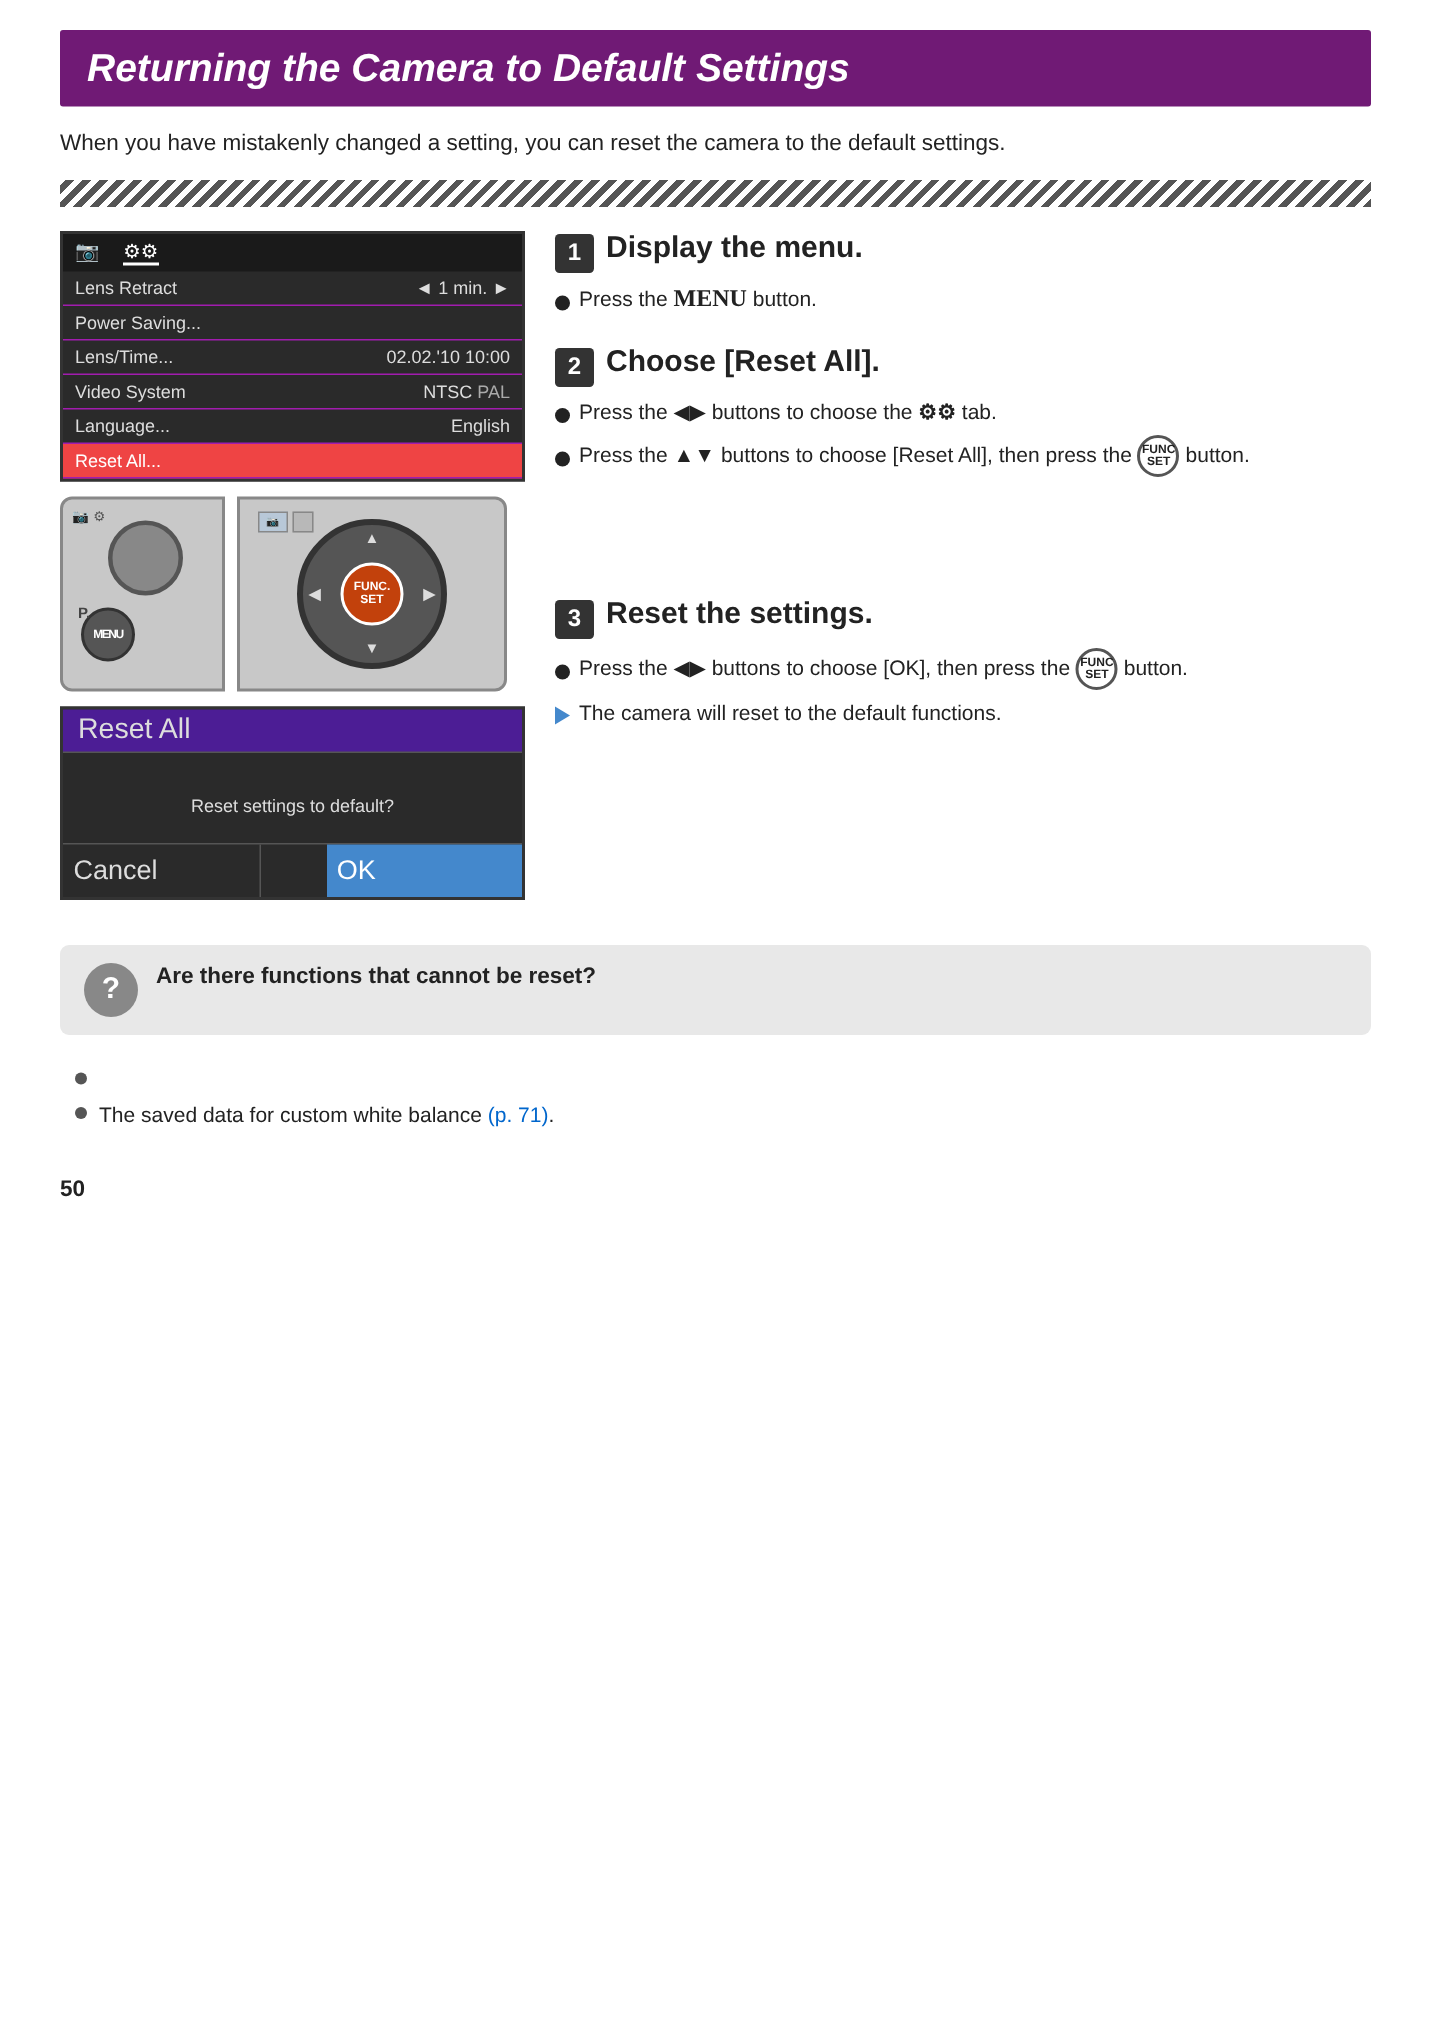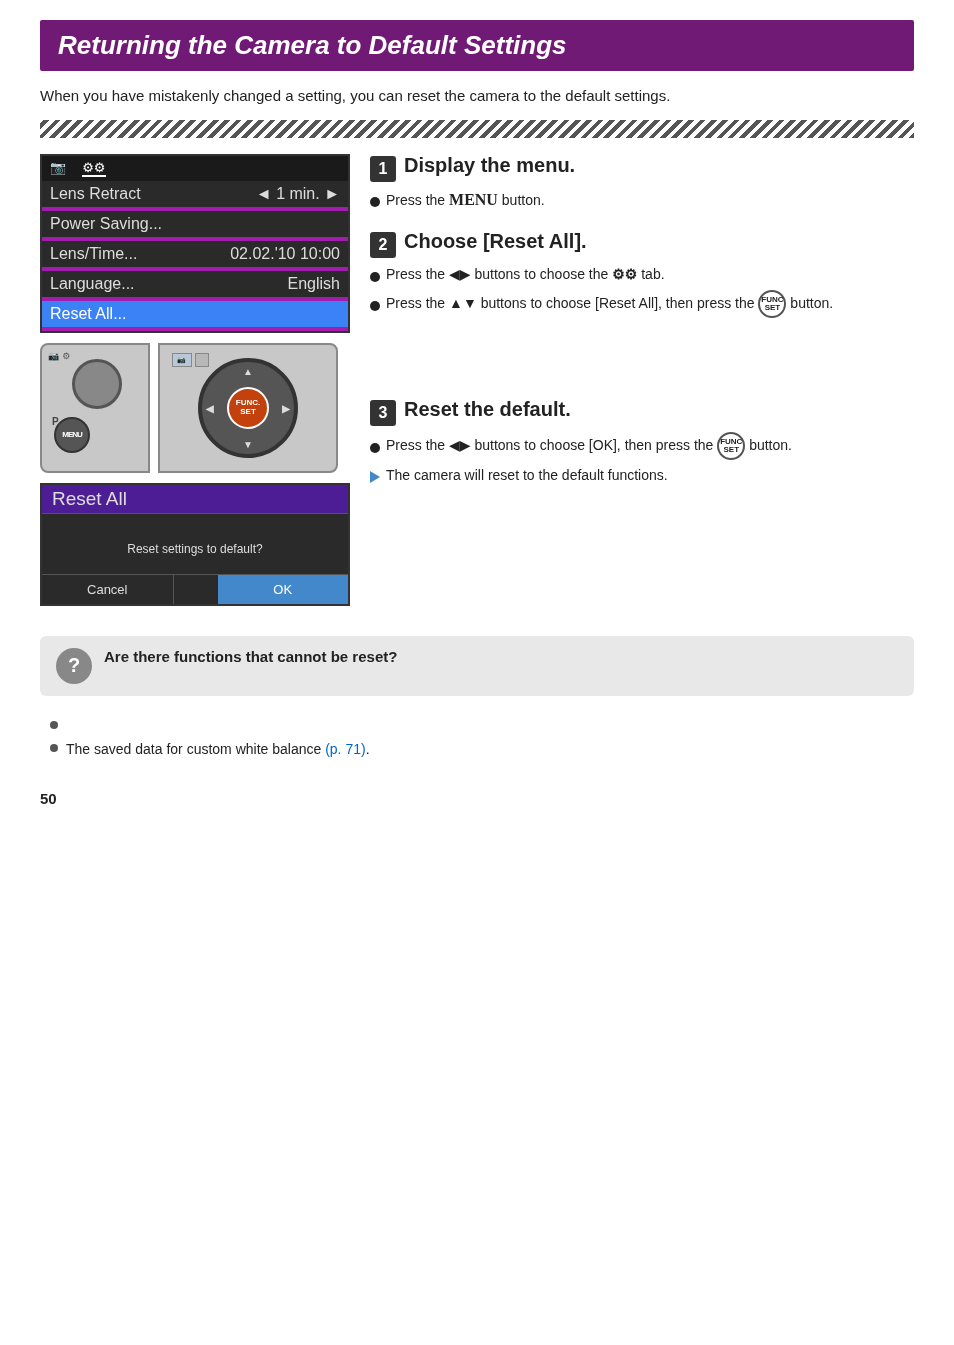--- a/index.html
+++ b/index.html
@@ -82,26 +82,26 @@
     .camera-tab.active {
       color: #fff;
       border-bottom: 2px solid #fff;
     }
 
     .camera-menu-row {
       display: flex;
       justify-content: space-between;
       padding: 4px 8px;
       color: #ddd;
-      font-size: 16px;
-      border-bottom: 4px solid #a21caf;
+      font-size: 12px;
+      border-bottom: 1px solid #a21caf;
     }
 
     .camera-menu-row.selected {
-      background: #3b82f6;
+      background: #ef4444;
       color: #fff;
     }
 
     
     .camera-body-area {
       display: flex;
       gap: 8px;
       margin-bottom: 10px;
       height: 130px;
     }
@@ -225,24 +225,24 @@
       justify-content: center;
     }
 
     .dialog-buttons {
       display: flex;
       border-top: 1px solid #555;
     }
 
     .dialog-btn {
       flex: 1;
-      text-align: center;
+      text-align: left;
       padding: 7px;
       color: #ddd;
-      font-size: 13px;
+      font-size: 18px;
       border-right: 1px solid #555;
     }
 
     .dialog-btn:last-child {
       border-right: none;
     }
 
     .dialog-btn.active {
       background: #4488cc;
       color: #fff;
@@ -422,20 +422,24 @@
       </div>
       <div class="camera-menu-row">
         <span>Power Saving...</span>
         <span></span>
       </div>
       <div class="camera-menu-row">
         <span>Lens/Time...</span>
         <span>02.02.'10 10:00</span>
       </div>
       <div class="camera-menu-row">
+        <span>Video System</span>
+        <span>NTSC <span style="color:#aaa">PAL</span></span>
+      </div>
+      <div class="camera-menu-row">
         <span>Language...</span>
         <span>English</span>
       </div>
       <div class="camera-menu-row selected">
         <span>Reset All...</span>
         <span></span>
       </div>
     </div>
 
     <div class="camera-body-area">
@@ -511,21 +515,21 @@
           <div class="bullet-circle"></div>
           <span>Press the ▲▼ buttons to choose [Reset All], then press the <span class="func-set-inline">FUNC<br>SET</span> button.</span>
         </div>
       </div>
     </div>
 
     <div style="margin-top: 80px;">
       <div class="step">
         <div class="step-header">
           <div class="step-number">3</div>
-          <div class="step-title">Reset the default.</div>
+          <div class="step-title">Reset the settings.</div>
         </div>
         <div class="step-body">
           <div class="bullet-item">
             <div class="bullet-circle"></div>
             <span>Press the ◀▶ buttons to choose [OK], then press the <span class="func-set-inline">FUNC<br>SET</span> button.</span>
           </div>
           <div class="bullet-item">
             <div class="bullet-triangle"></div>
             <span>The camera will reset to the default functions.</span>
           </div>

